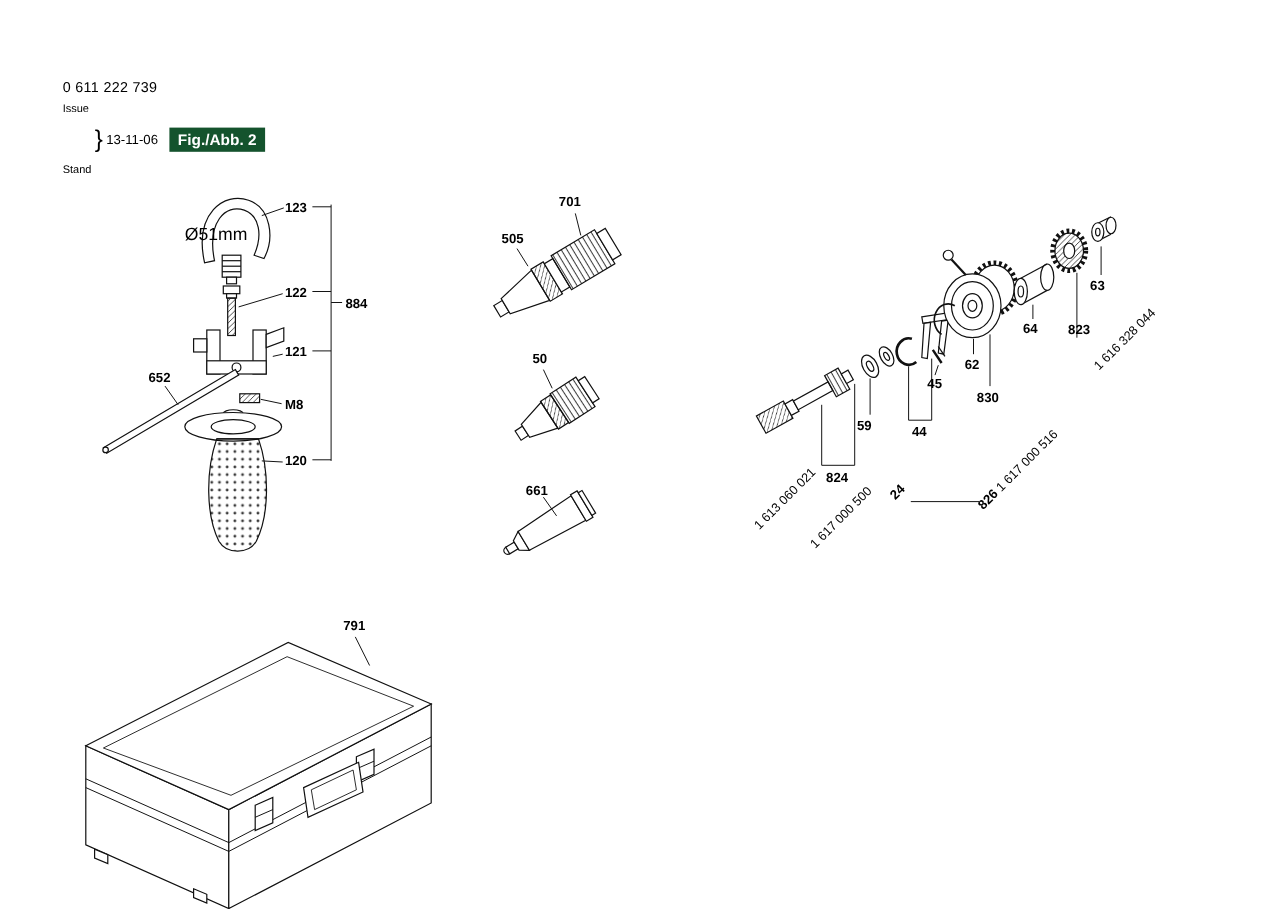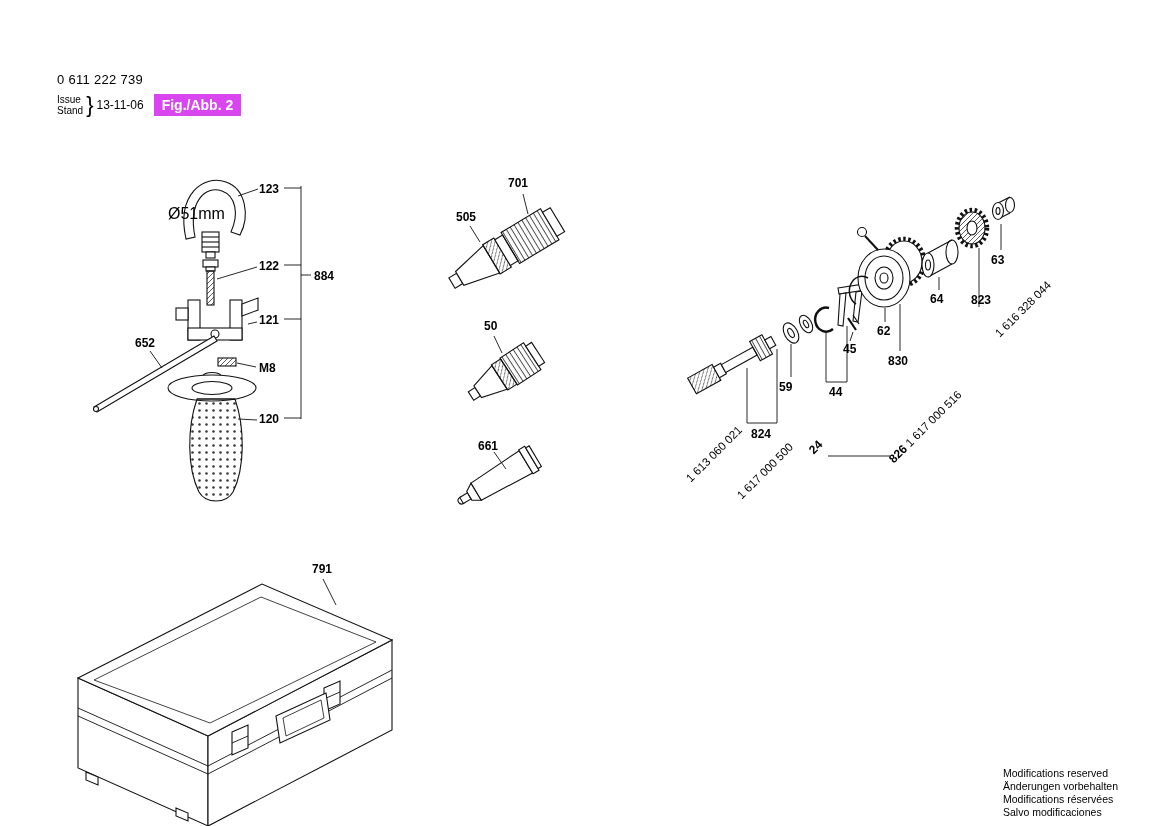--- a/index.html
+++ b/index.html
@@ -9,24 +9,24 @@
   .art { position:absolute; left:0; top:0; }
   .callout { position:absolute; font-size:12px; font-weight:bold; white-space:nowrap; }
   .dim { position:absolute; font-size:16px; font-weight:normal; white-space:nowrap; }
   .ordnum { position:absolute; font-size:11.5px; font-weight:normal; white-space:nowrap;
             transform:rotate(-45deg); transform-origin:left center; }
   .ordnum b { font-size:12px; }
   .rot { transform:rotate(-45deg); transform-origin:left center; }
   .header { position:absolute; left:57px; top:36px; }
   .part-number { font-size:13px; letter-spacing:.3px; margin-bottom:7px; }
   .issue-row { display:flex; align-items:center; gap:3px; }
-  .issue-stand { display:flex; flex-direction:column; font-size:10px; line-height:11px; }
+  .issue-stand { display:flex; flex-direction:column; font-size:10px; line-height:11px;gap:44px; }
   .brace { font-size:22px; font-weight:300; line-height:20px; }
   .date { font-size:12px; margin-right:7px; }
-  .fig-box { background:#d946ef; color:#fff; font-size:14px; font-weight:bold; padding:3px 8px; }
+  .fig-box { background:#14532d; color:#fff; font-size:14px; font-weight:bold; padding:3px 8px; }
   .footer { position:absolute; left:1003px; top:731px; font-size:10.5px; line-height:13px; }
   .footer div { white-space:nowrap; }
 </style>
 </head>
 <body>
 
 <div class="page">
 
   <div class="header">
     <div class="part-number">0 611 222 739</div>
@@ -271,20 +271,14 @@
   <span class="callout" style="left:930px;top:256px">64</span>
   <span class="callout" style="left:971px;top:257px">823</span>
   <span class="callout" style="left:991px;top:217px">63</span>
 
   <span class="ordnum" style="left:688px;top:438px">1 613 060 021</span>
   <span class="ordnum" style="left:739px;top:455px">1 617 000 500</span>
   <span class="callout rot" style="left:811px;top:409px">24</span>
   <span class="ordnum" style="left:891px;top:418px"><b>826</b>&nbsp;<span>1 617 000 516</span></span>
   <span class="ordnum" style="left:997px;top:293px">1 616 328 044</span>
 
-  <div class="footer">
-    <div>Modifications reserved</div>
-    <div>Änderungen vorbehalten</div>
-    <div>Modifications réservées</div>
-    <div>Salvo modificaciones</div>
-  </div>
 
 </div>
 
 </body></html>

